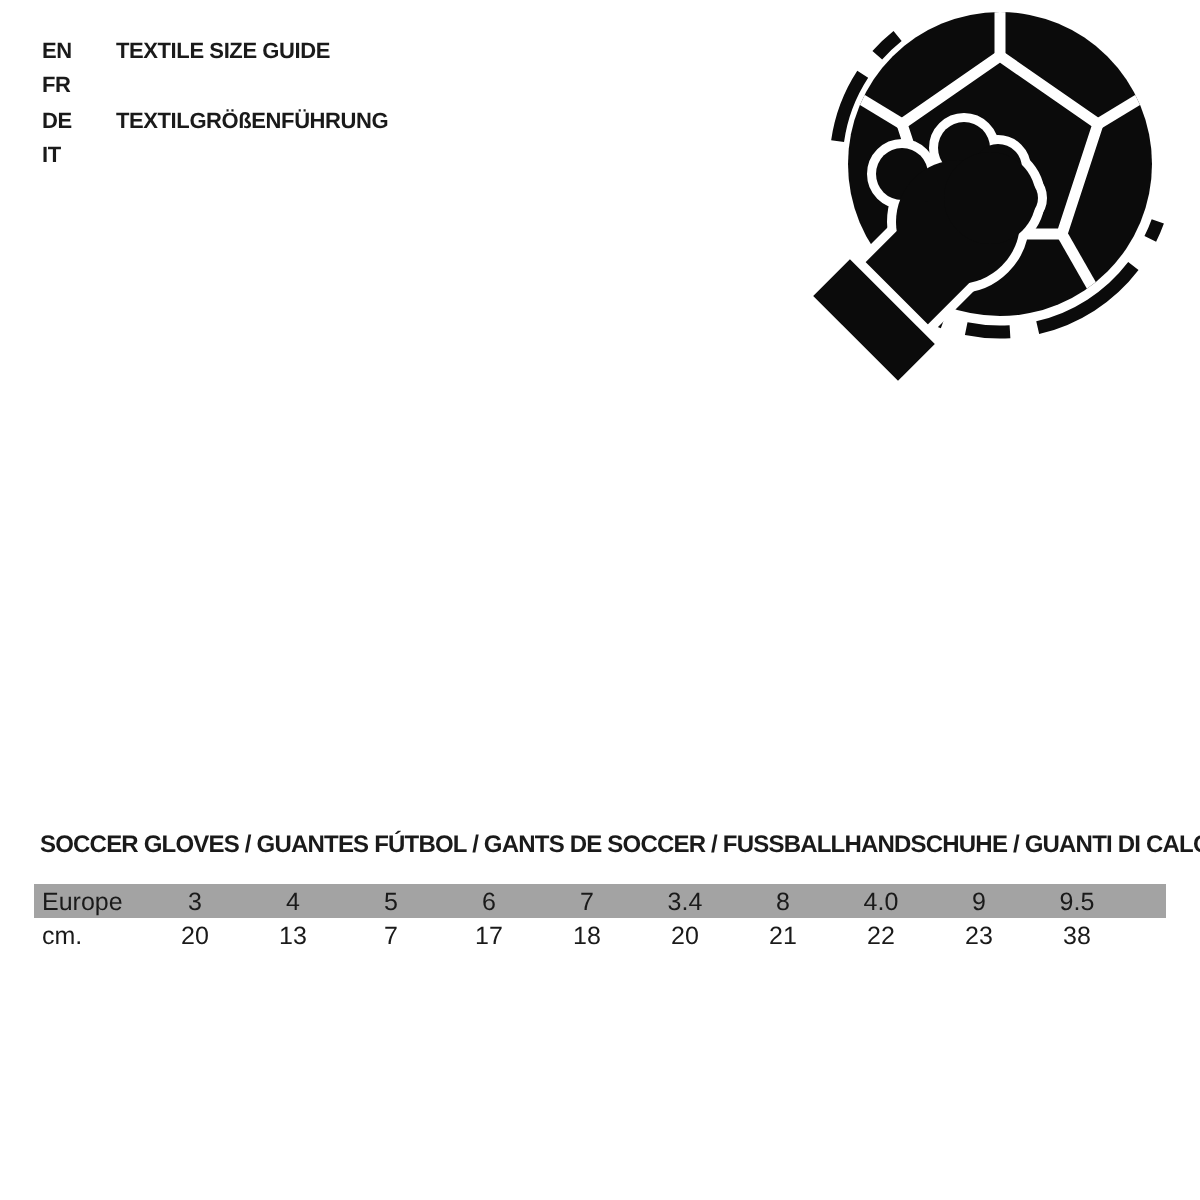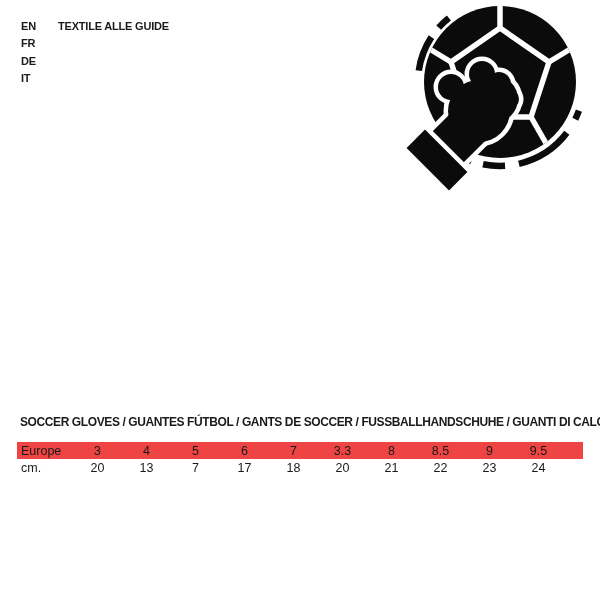--- a/index.html
+++ b/index.html
@@ -24,37 +24,38 @@
   .glove-icon svg { display:block; width:100%; height:100%; }
   .dash { stroke:#0b0b0b; stroke-width:6.5; fill:none; }
 
   
   .size-section { position:absolute; left:17px; top:415px; width:566px; }
   .size-title   { font-size:12px; font-weight:bold; letter-spacing:-0.4px;
                   line-height:14px; padding-left:3px; white-space:nowrap; }
   .size-table   { margin-top:13px; font-size:12.5px; }
   .trow  { display:grid; grid-template-columns:56px repeat(10,49px) 1fr;
            height:17px; align-items:center; }
-  .trow.header { background:#ef4444; }
+  .trow.header { background:#a3a3a3; }
   .tlabel{ padding-left:4px; white-space:nowrap; }
   .tcell { text-align:center; }
 </style>
 </head>
 <body>
 
 <div class="lang-list">
   <div class="lang-row">
     <span class="lang-code">EN</span>
-    <span class="lang-label">TEXTILE ALLE GUIDE</span>
+    <span class="lang-label">TEXTILE SIZE GUIDE</span>
   </div>
   <div class="lang-row">
     <span class="lang-code">FR</span>
   </div>
   <div class="lang-row">
     <span class="lang-code">DE</span>
+    <span class="lang-label">TEXTILGRÖßENFÜHRUNG</span>
   </div>
   <div class="lang-row">
     <span class="lang-code">IT</span>
   </div>
 </div>
 
 <div class="glove-icon">
   <svg viewBox="0 0 205 205" xmlns="http://www.w3.org/2000/svg" aria-hidden="true">
     <defs>
       <clipPath id="ballclip">
@@ -98,35 +99,35 @@
 <div class="size-section">
   <div class="size-title">SOCCER GLOVES / GUANTES FÚTBOL / GANTS DE SOCCER / FUSSBALLHANDSCHUHE / GUANTI DI CALCIO</div>
   <div class="size-table">
     <div class="trow header">
       <span class="tlabel">Europe</span>
       <span class="tcell">3</span>
       <span class="tcell">4</span>
       <span class="tcell">5</span>
       <span class="tcell">6</span>
       <span class="tcell">7</span>
-      <span class="tcell">3.3</span>
+      <span class="tcell">3.4</span>
       <span class="tcell">8</span>
-      <span class="tcell">8.5</span>
+      <span class="tcell">4.0</span>
       <span class="tcell">9</span>
       <span class="tcell">9.5</span>
       <span class="tcell"></span>
     </div>
     <div class="trow">
       <span class="tlabel">cm.</span>
       <span class="tcell">20</span>
       <span class="tcell">13</span>
       <span class="tcell">7</span>
       <span class="tcell">17</span>
       <span class="tcell">18</span>
       <span class="tcell">20</span>
       <span class="tcell">21</span>
       <span class="tcell">22</span>
       <span class="tcell">23</span>
-      <span class="tcell">24</span>
+      <span class="tcell">38</span>
       <span class="tcell"></span>
     </div>
   </div>
 </div>
 
 </body></html>

